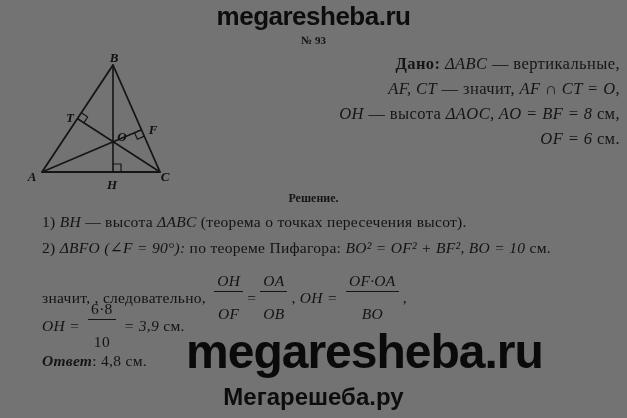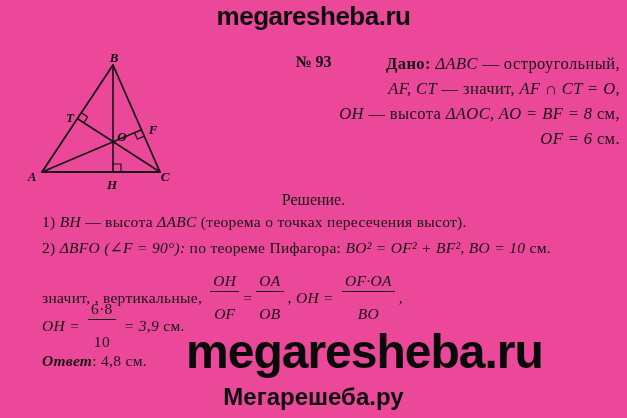--- a/index.html
+++ b/index.html
@@ -1,45 +1,45 @@
 <!DOCTYPE html>
 <html><head>
 <meta charset="utf-8">
 <style>
   html,body{margin:0;padding:0;background:#e8e8e8;}
   .page{
-    position:relative;width:627px;height:418px;background:#ec4899;
+    position:relative;width:627px;height:418px;background:#737373;
     font-family:"Liberation Serif","DejaVu Serif",serif;color:#151515;
     overflow:hidden;margin:0 auto;
   }
   
   .site-header{
     position:absolute;top:1px;left:0;width:100%;text-align:center;
     font-family:"Liberation Sans","DejaVu Sans",sans-serif;
     font-weight:bold;font-size:26px;letter-spacing:-0.5px;color:#0d0d0d;
   }
   .problem-number{
     position:absolute;top:34px;left:0;width:100%;text-align:center;
-    font-weight:bold;font-size:16px;color:#111;margin-top:19px;
+    font-weight:bold;font-size:11px;color:#111;
   }
   
   .diagram{position:absolute;left:10px;top:50px;}
   .diagram text{
     font-family:"Liberation Serif","DejaVu Serif",serif;
     font-style:italic;font-weight:bold;font-size:13px;fill:#111;
   }
   
   .given{position:absolute;top:51px;right:7px;text-align:right;}
   .gline{font-size:16.5px;line-height:25px;letter-spacing:0.4px;white-space:nowrap;}
   .gline b{font-style:normal;}
   .m{font-style:italic;}
   
   .sol-heading{
     position:absolute;top:191px;left:0;width:100%;text-align:center;
-    font-weight:normal;font-size:16px;
+    font-weight:bold;font-size:12px;
   }
   .sline{
     position:absolute;left:42px;font-size:15.5px;letter-spacing:0.3px;
     white-space:nowrap;color:#131313;
   }
   .sline-flex{display:flex;align-items:center;}
   .sline-flex span{white-space:pre;}
   .frac{
     display:inline-flex;flex-direction:column;align-items:center;
     line-height:1.08;margin:0 4px;text-align:center;
@@ -83,36 +83,36 @@
       <text x="22" y="131">A</text>
       <text x="155" y="131">C</text>
       <text x="102" y="139">H</text>
       <text x="60" y="72">T</text>
       <text x="143" y="84">F</text>
       <text x="112" y="91">O</text>
     </g>
   </svg>
 
   <div class="given">
-    <div class="gline"><b>Дано: </b><span class="m">ΔABC</span><span> — остроугольный,</span></div>
+    <div class="gline"><b>Дано: </b><span class="m">ΔABC</span><span> — вертикальные,</span></div>
     <div class="gline"><span class="m">AF, CT</span><span> — значит, </span><span class="m">AF ∩ CT = O</span><span>,</span></div>
     <div class="gline"><span class="m">OH</span><span> — высота </span><span class="m">ΔAOC, AO = BF = 8</span><span> см,</span></div>
     <div class="gline"><span class="m">OF = 6</span><span> см.</span></div>
   </div>
 
   <div class="sol-heading">Решение.</div>
 
   <div class="sline" style="top:213px"><span>1) </span><span class="m">BH</span><span> — высота </span><span class="m">ΔABC</span><span> (теорема о точках пересечения высот).</span></div>
 
   <div class="sline" style="top:239px"><span>2) </span><span class="m">ΔBFO (∠F = 90°):</span><span> по теореме Пифагора: </span><span class="m">BO² = OF² + BF², BO = 10</span><span> см.</span></div>
 
 
   <div class="sline sline-flex" style="top:282px;height:32px">
     <span>значит, </span>
-      <span>, вертикальные, </span>
+      <span>, следовательно, </span>
     <span class="frac m"><span class="num">OH</span><span class="den">OF</span></span>
     <span>=</span>
     <span class="frac m"><span class="num">OA</span><span class="den">OB</span></span>
     <span>, </span>
       <span class="m">OH = </span>
     <span class="frac m"><span class="num">OF·OA</span><span class="den">BO</span></span>
     <span>,</span>
   </div>
 
   <div class="sline sline-flex" style="top:308px;height:36px">

